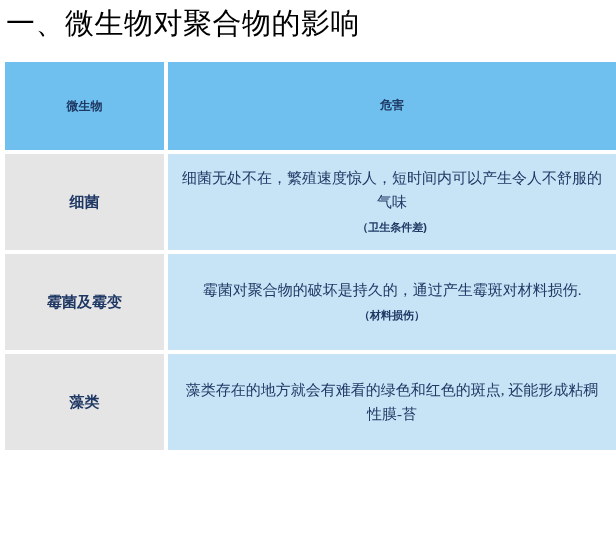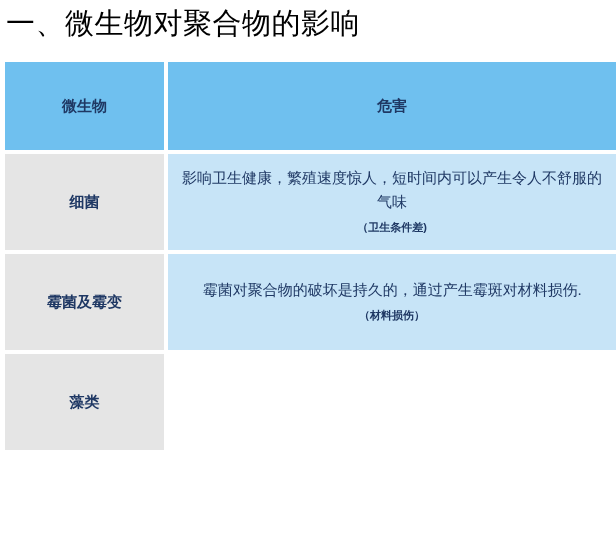--- a/index.html
+++ b/index.html
@@ -73,22 +73,22 @@
     text-align: center;
     padding: 0 14px;
     box-sizing: border-box;
     font-family: "Liberation Serif", "DejaVu Serif", serif;
   }
   .header-row .cell-label,
   .header-row .cell-desc {
     background: #6FC0EF;
     color: #1F3864;
     font-weight: bold;
-    font-family: Liberation Sans, sans-serif;
-    font-size: 15px;
+    font-family: Liberation Mono, monospace;
+    font-size: 12px;
   }
   .header-row {
     height: 88px;
   }
   .header-row .cell-label,
   .header-row .cell-desc {
     height: 88px;
   }
   .data-row {
     height: 96px;
@@ -121,32 +121,36 @@
   <div class="table">
 
     <div class="row header-row">
       <div class="cell-label">微生物</div>
       <div class="cell-desc">危害</div>
     </div>
 
     <div class="row data-row">
       <div class="cell-label">细菌</div>
       <div class="cell-desc">
-        <span class="desc-main">影响卫生健康，繁殖速度惊人，短时间内可以产生令人不舒服的气味</span>
+        <span class="desc-main">细菌无处不在，繁殖速度惊人，短时间内可以产生令人不舒服的气味</span>
         <span class="desc-note">（卫生条件差)</span>
       </div>
     </div>
 
     <div class="row data-row">
       <div class="cell-label">霉菌及霉变</div>
       <div class="cell-desc">
         <span class="desc-main">霉菌对聚合物的破坏是持久的，通过产生霉斑对材料损伤.</span>
         <span class="desc-note">（材料损伤）</span>
       </div>
     </div>
 
 
     <div class="row data-row">
       <div class="cell-label">藻类</div>
+      <div class="cell-desc">
+        <span class="desc-main">藻类存在的地方就会有难看的绿色和红色的斑点, 还能形成粘稠性膜-苔</span>
+
+      </div>
     </div>
 
   </div>
 </div>
 
 </body></html>

